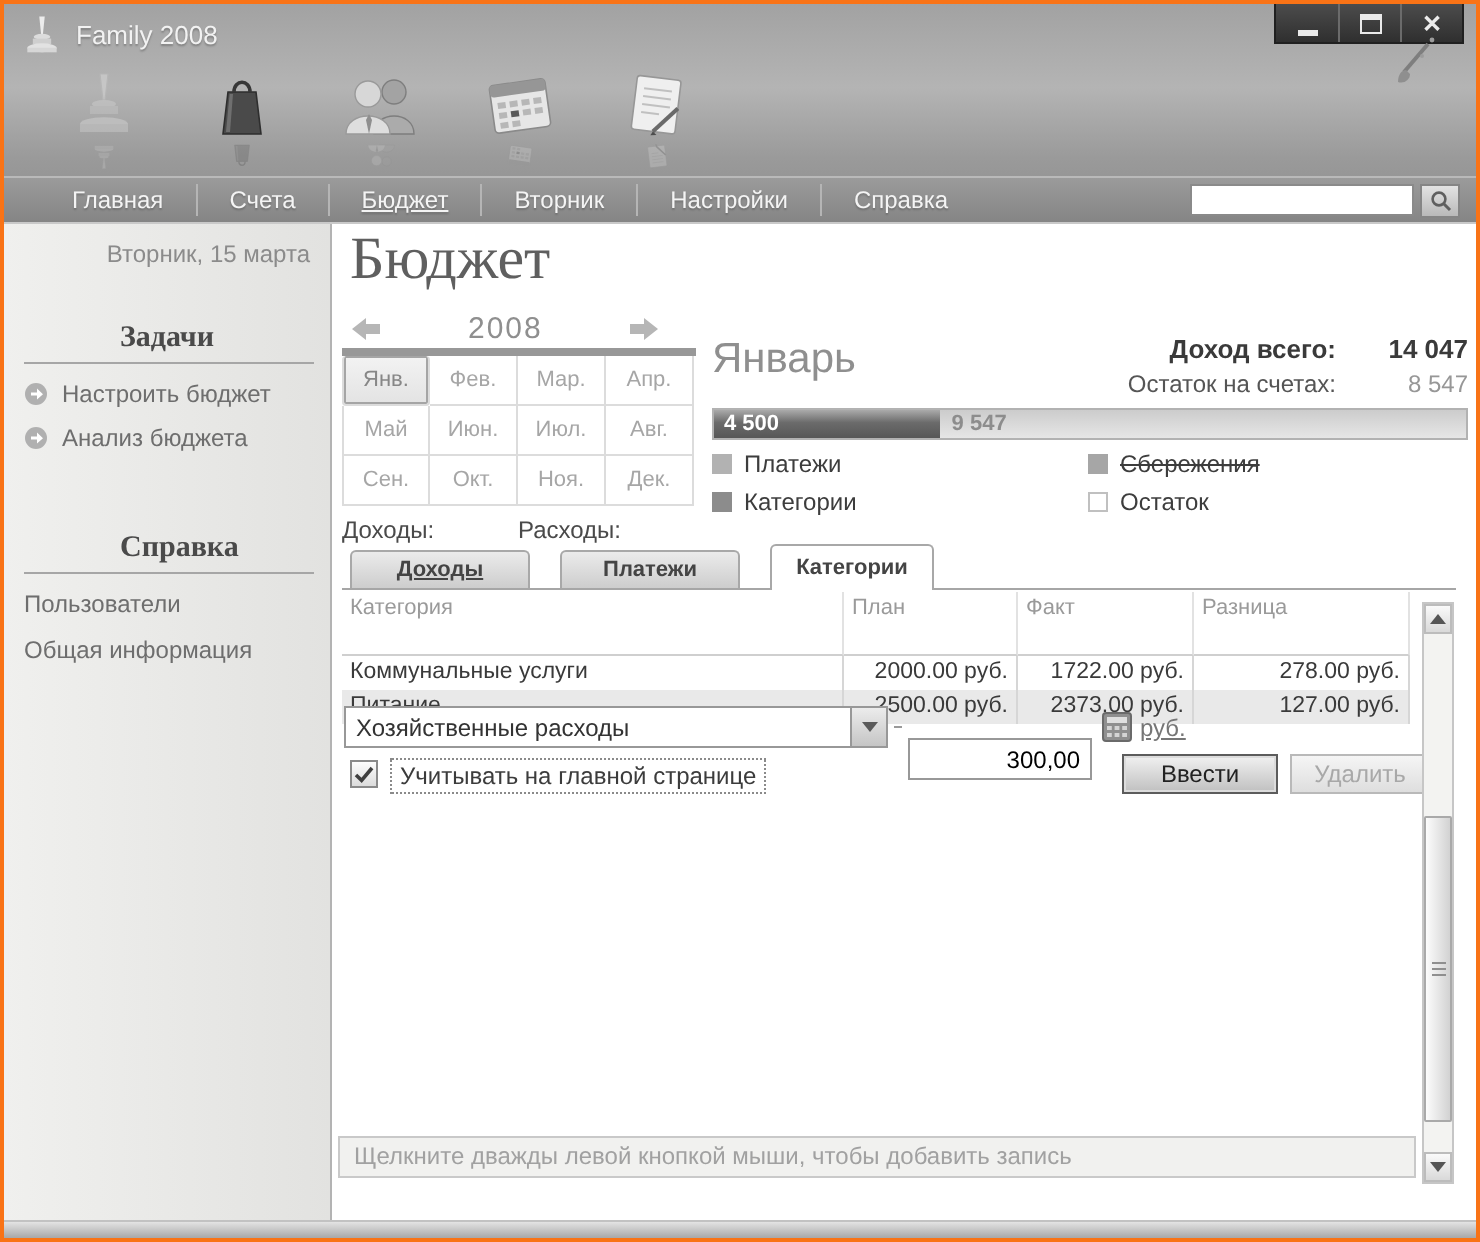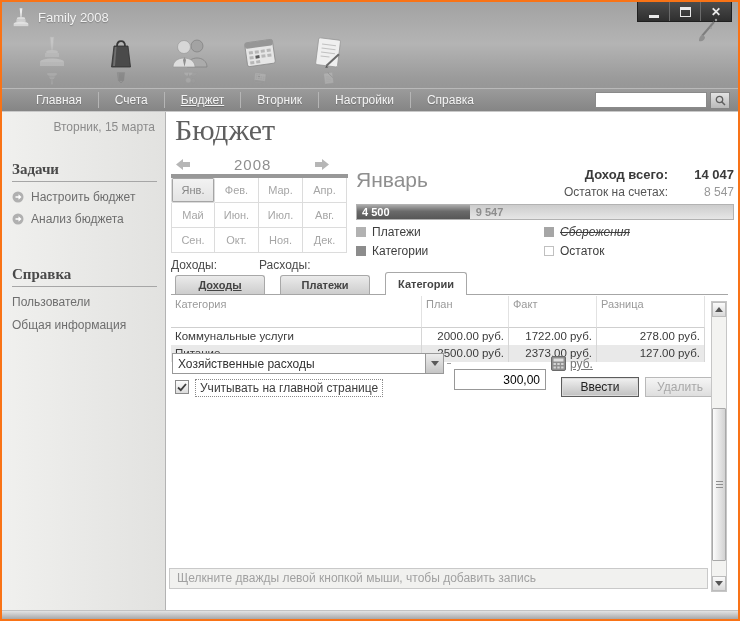--- a/index.html
+++ b/index.html
@@ -65,21 +65,21 @@
   .body { display: flex; height: 498px; }
 
   .sidebar {
     width: 164px; flex: none; border-right: 1px solid #b3b3b3;
     background: linear-gradient(90deg, #f0f0ee, #e2e2e0);
     padding: 8px 8px 0 10px; color: #6e6e6e;
   }
   .sidebar-date { text-align: right; font-size: 12px; color: #8b8b8b; padding-right: 2px; }
   .side-heading {
     font-family: "Liberation Serif", serif; font-weight: bold; font-size: 15px;
-    color: #4a4a4a; margin-top: 27px;
+    color: #4a4a4a; margin-top: 27px; margin-left: 48px;
   }
   .side-heading.second { margin-top: 40px; }
   .side-rule { border: none; border-top: 1px solid #a6a6a6; margin: 3px 0 8px 0; }
   .side-link { display: flex; align-items: center; font-size: 12px; color: #6e6e6e; margin-bottom: 8px; cursor: default; }
   .side-link .arrow-badge { margin-right: 7px; flex: none; }
   .side-link.plain { margin-bottom: 9px; }
 
   .main { position: relative; flex: 1; background: #fff; overflow: hidden; }
 
   .page-title {
@@ -477,21 +477,21 @@
         <div class="bar-rest">9 547</div>
       </div>
 
       <div class="legend">
         <div class="legend-item">
           <span class="swatch" style="background: rgb(178, 178, 178); border-color: rgb(178, 178, 178);"></span>
           <span class="legend-label">Платежи</span>
         </div>
         <div class="legend-item">
           <span class="swatch" style="background: rgb(166, 166, 166); border-color: rgb(166, 166, 166);"></span>
-          <span class="legend-label" style="text-decoration: line-through; font-style: italic;">Сбережения</span>
+          <span class="legend-label" style="text-decoration: line-through;">Сбережения</span>
         </div>
         <div class="legend-item">
           <span class="swatch" style="background: rgb(140, 140, 140); border-color: rgb(140, 140, 140);"></span>
           <span class="legend-label">Категории</span>
         </div>
         <div class="legend-item">
           <span class="swatch" style="background: rgb(255, 255, 255); border-color: rgb(192, 192, 192);"></span>
           <span class="legend-label">Остаток</span>
         </div>
       </div>

